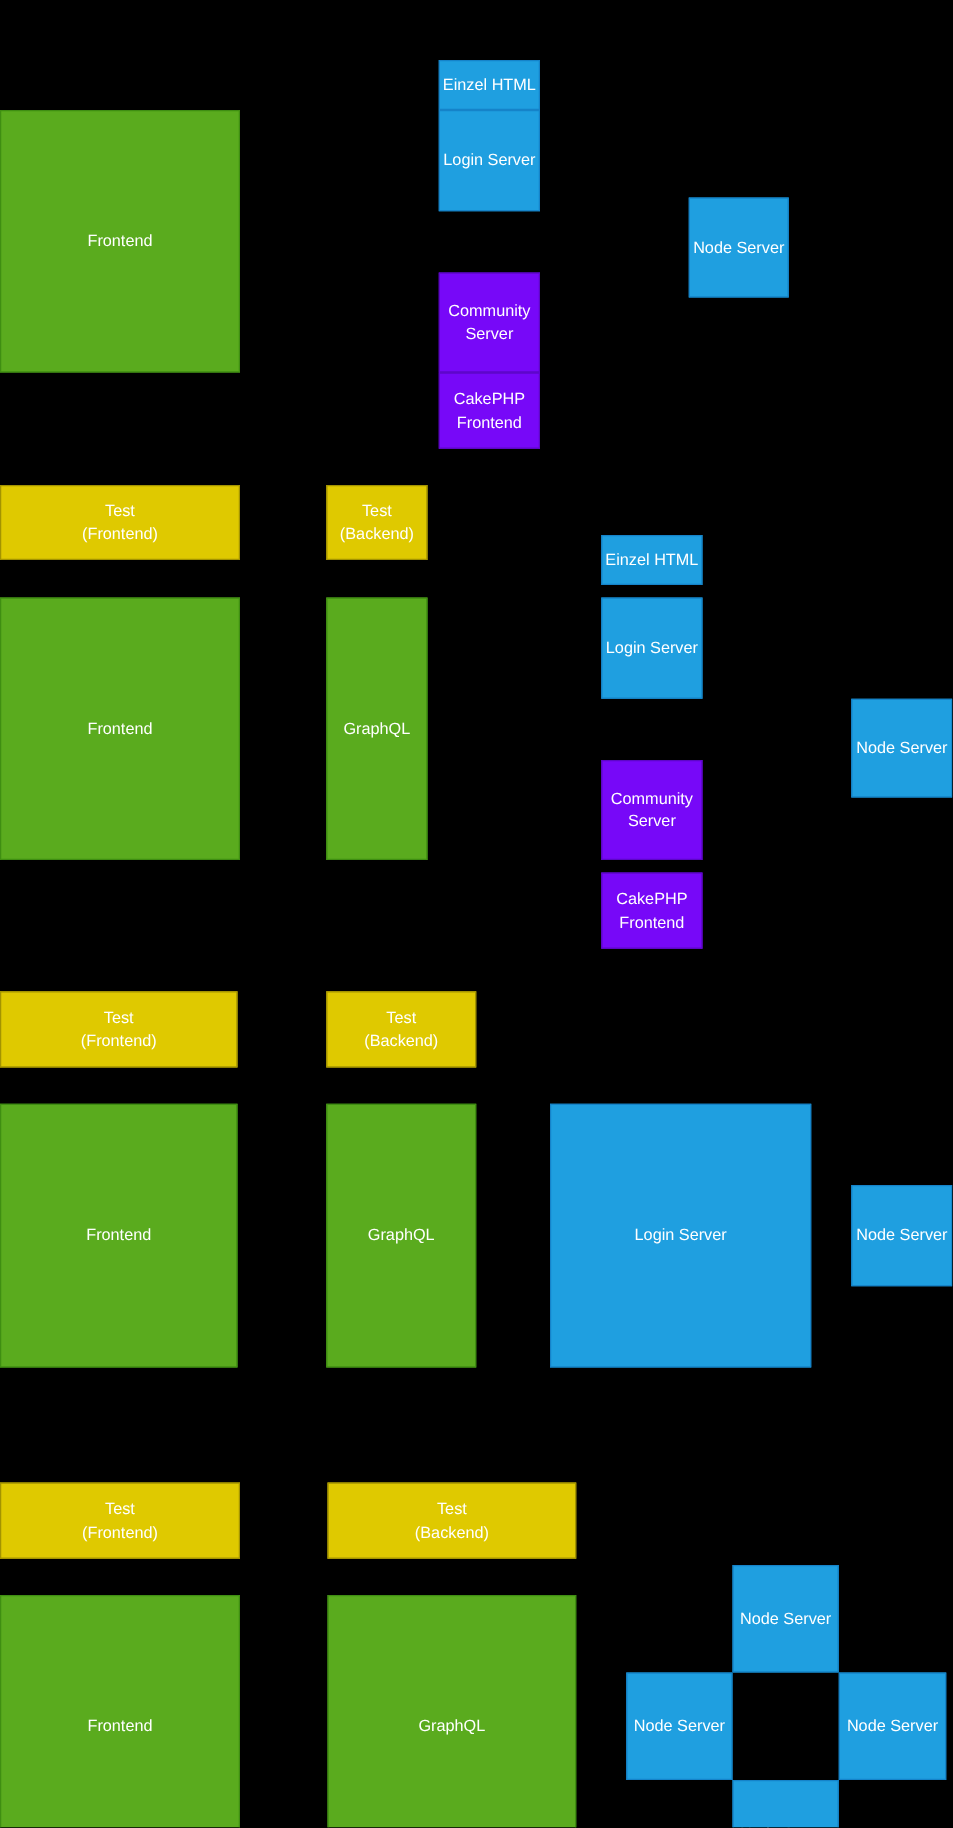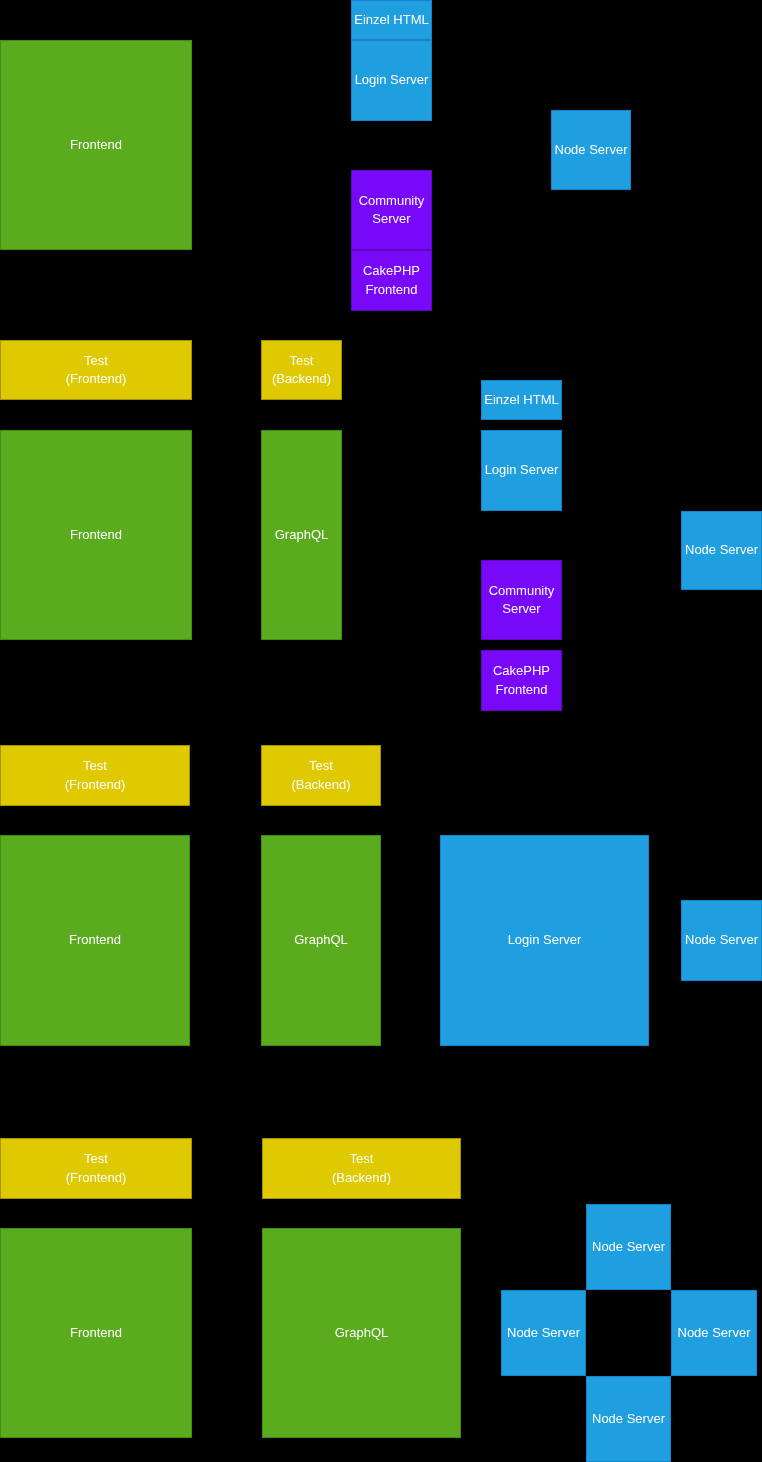--- a/index.html
+++ b/index.html
@@ -15,20 +15,21 @@
     overflow: hidden;
     font-family: "Liberation Sans", sans-serif;
   }
   .node {
     position: absolute;
     box-sizing: border-box;
     display: flex;
     align-items: center;
     justify-content: center;
     text-align: center;
+    margin-top: 48px;
   }
   .node .lbl {
     color: #ffffff;
     font-size: 13px;
     line-height: 1.4;
     white-space: pre-line;
     pointer-events: none;
   }
   .green  { background: #5aab1e; border: 1.5px solid #3f8e12; }
   .blue   { background: #1f9fe0; border: 1.5px solid #1583c9; }

